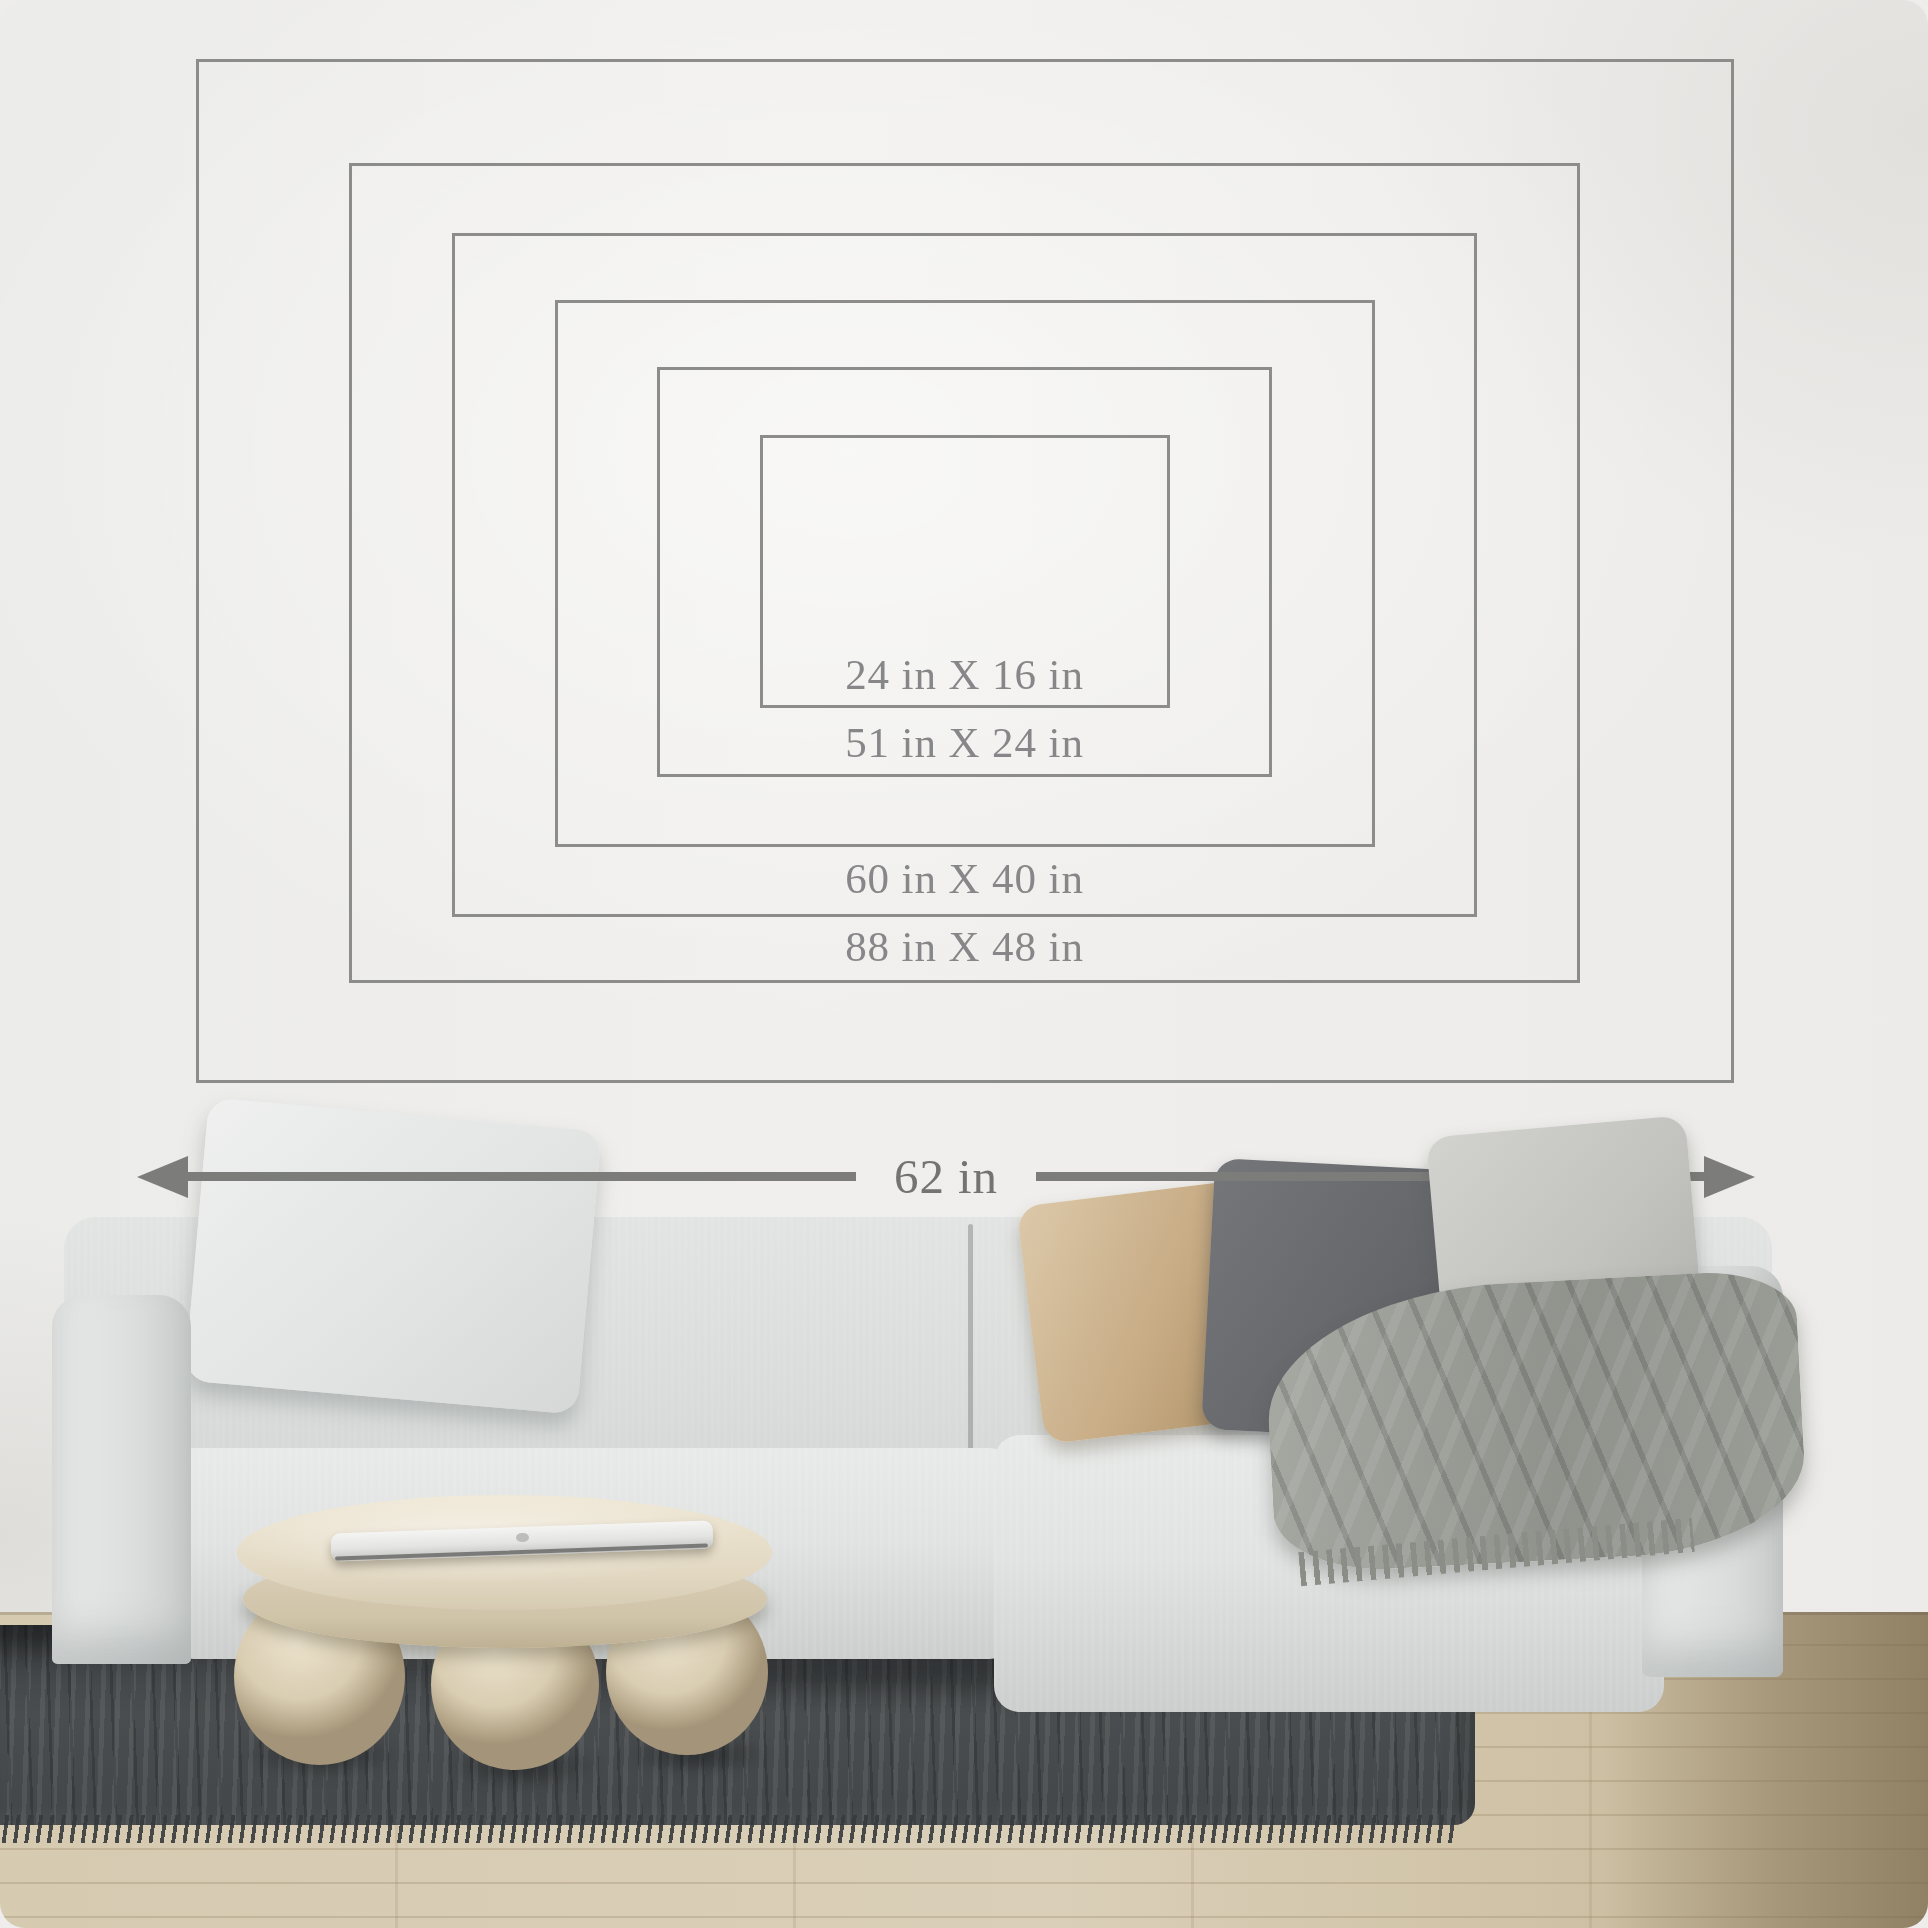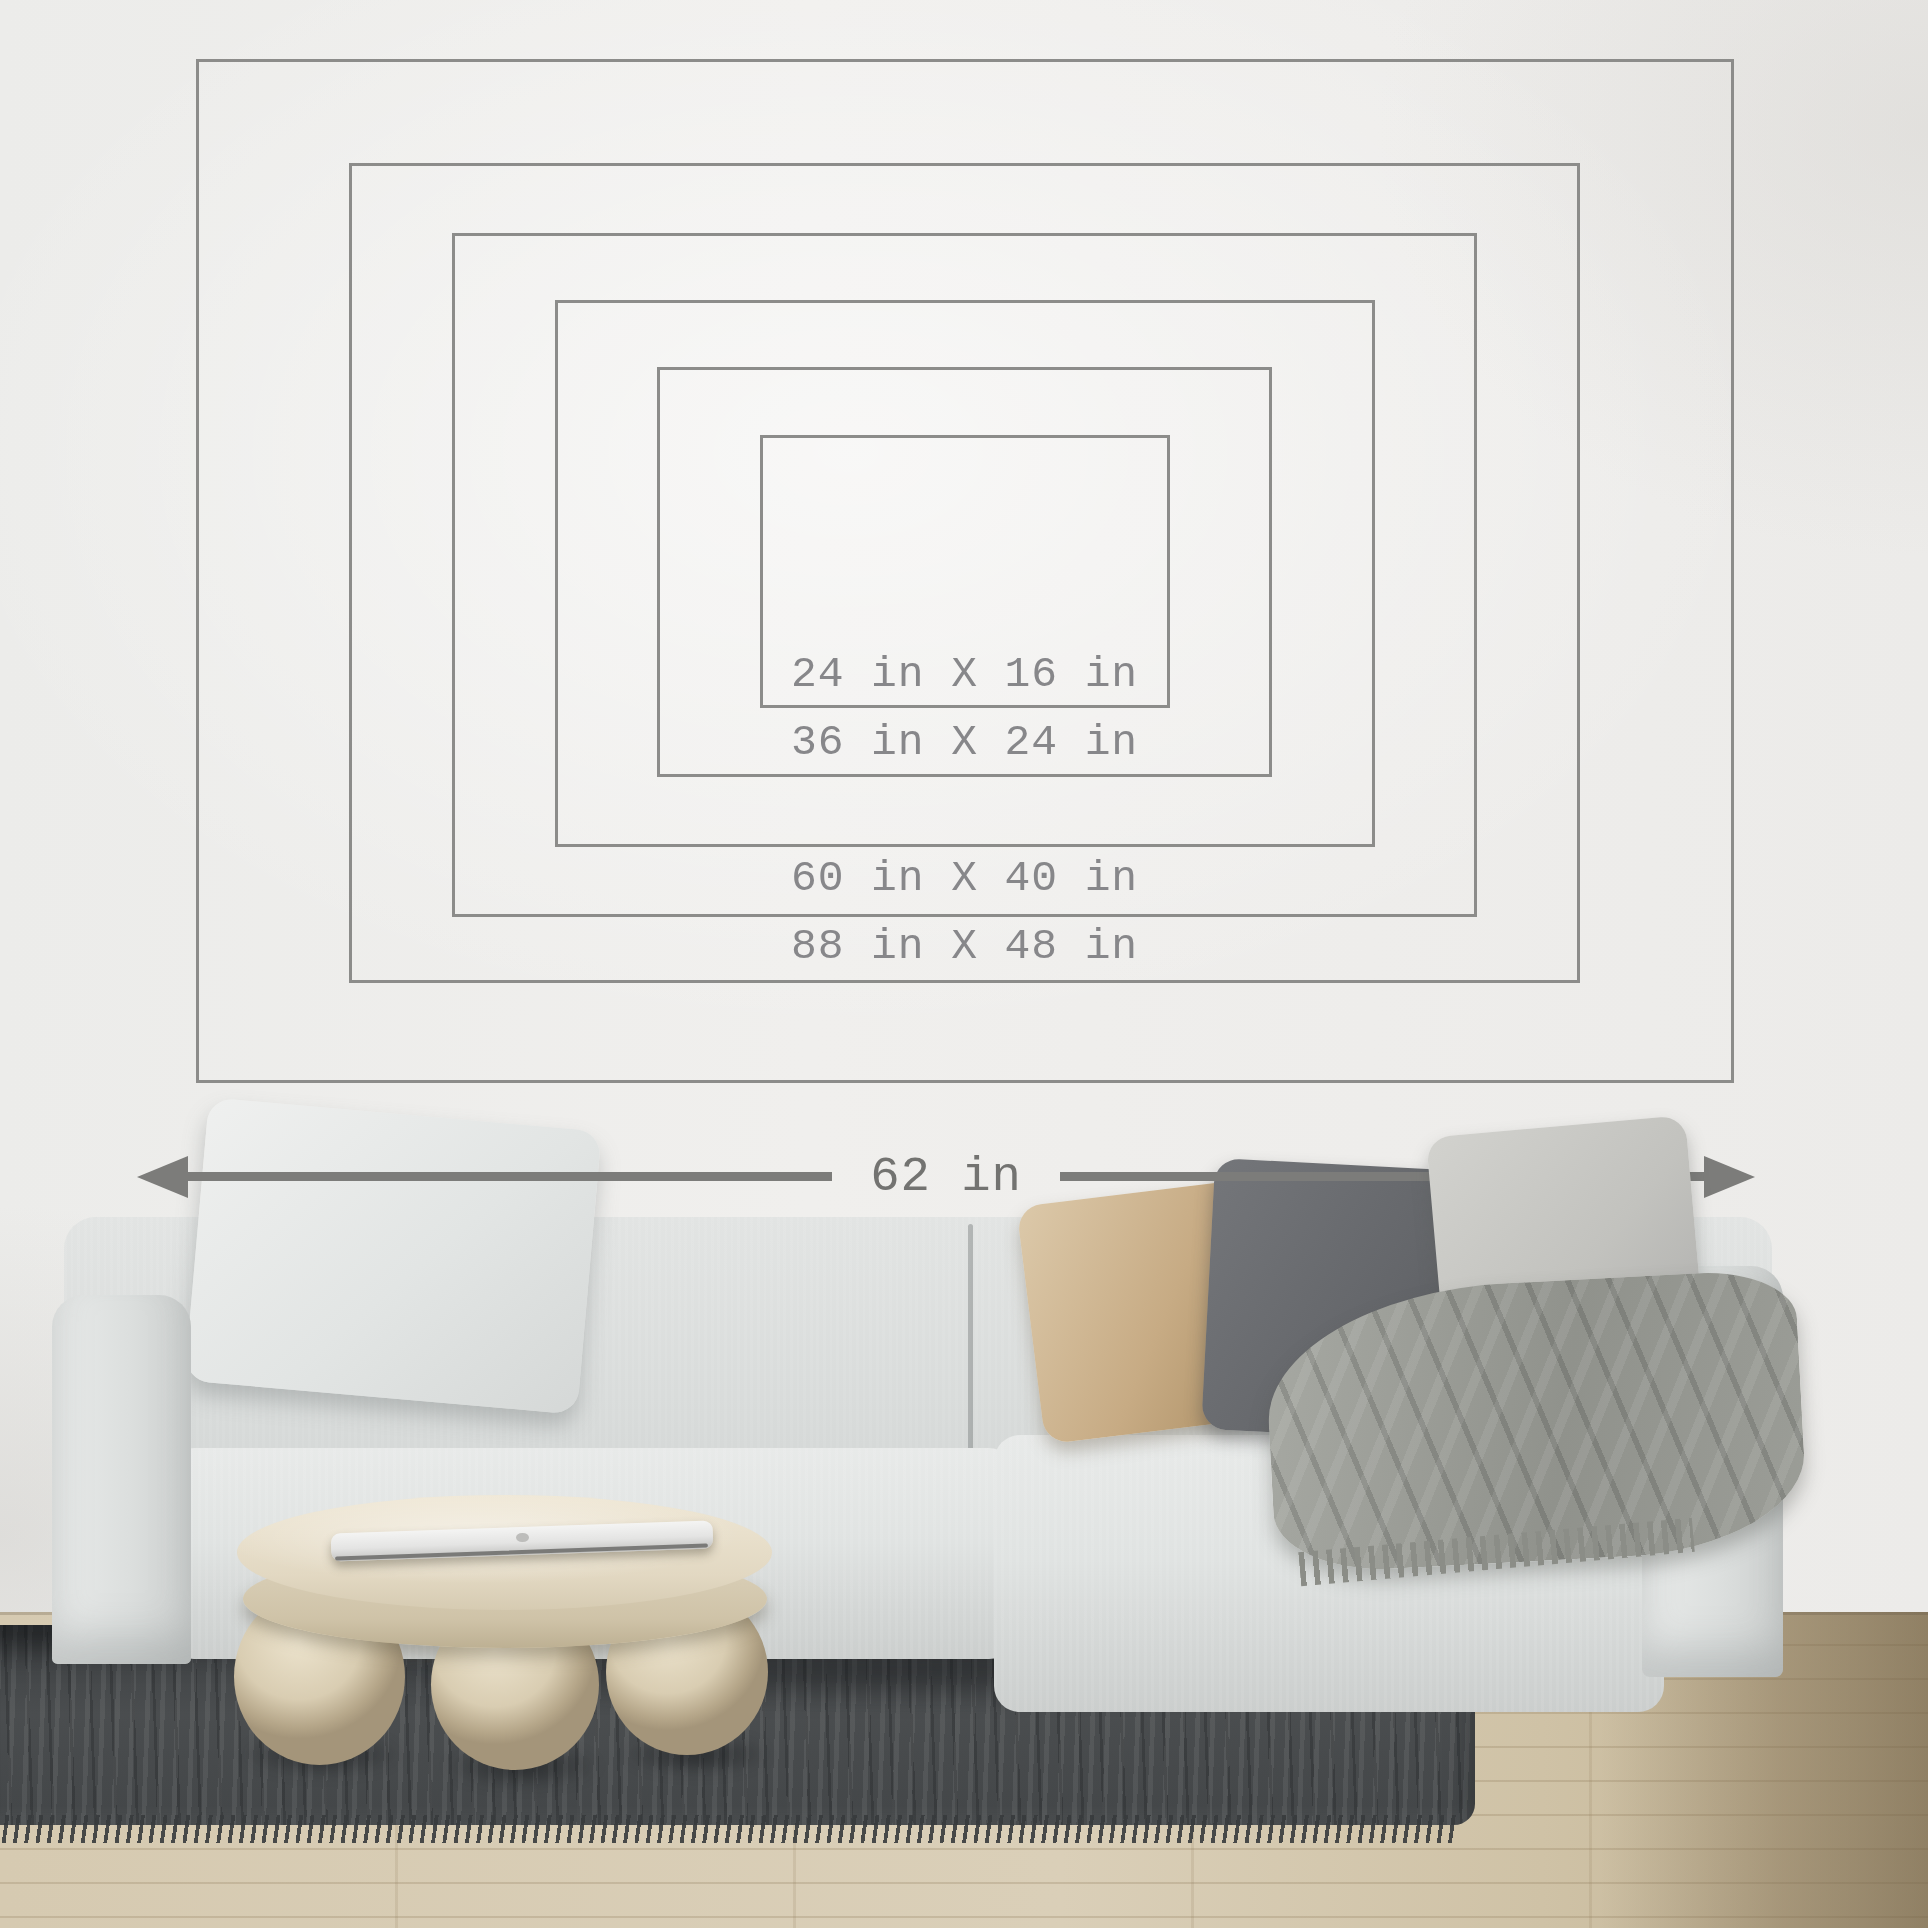--- a/index.html
+++ b/index.html
@@ -1,17 +1,17 @@
 <!DOCTYPE html>
 <html style="font-size:15px"><head>
 <meta charset="utf-8">
 <style>
   html,body{margin:0;padding:0;background:#eeedeb;}
   .stage{position:relative;width:1928px;height:1928px;overflow:hidden;
-         font-family:Liberation Mono, monospace;}
+         font-family:Liberation Serif, serif;border-radius:25px;}
 
   
   .wall{position:absolute;left:0;top:0;width:1928px;height:1616px;z-index:0;
         background:
           radial-gradient(1318px 847px at 44% 28%, rgba(255,255,255,.55), rgba(255,255,255,0) 70%),
           radial-gradient(847px 659px at 100% 8%, rgba(215,213,209,.5), rgba(215,213,209,0) 65%),
           radial-gradient(659px 471px at 0% 95%, rgba(205,203,199,.45), rgba(205,203,199,0) 70%),
           linear-gradient(90deg,#ececea,#f0efed 42%,#ecebe9);}
   .floor{position:absolute;left:0;top:1612px;width:1928px;height:316px;z-index:1;
         background:
@@ -141,21 +141,21 @@
   <div class="baseline"></div>
 
   <div class="szrect r0"></div>
   <div class="szrect r1"></div>
   <div class="szrect r2"></div>
   <div class="szrect r3"></div>
   <div class="szrect r4"></div>
   <div class="szrect r5"></div>
 
   <div class="lbl l0">24 in X 16 in</div>
-  <div class="lbl l1">36 in X 24 in</div>
+  <div class="lbl l1">51 in X 24 in</div>
   <div class="lbl l3">60 in X 40 in</div>
   <div class="lbl l4">88 in X 48 in</div>
 
   <div class="arrow">
     <div class="ah ah-left"></div>
     <div class="aline"></div>
     <div class="atext">62 in</div>
     <div class="aline"></div>
     <div class="ah ah-right"></div>
   </div>

